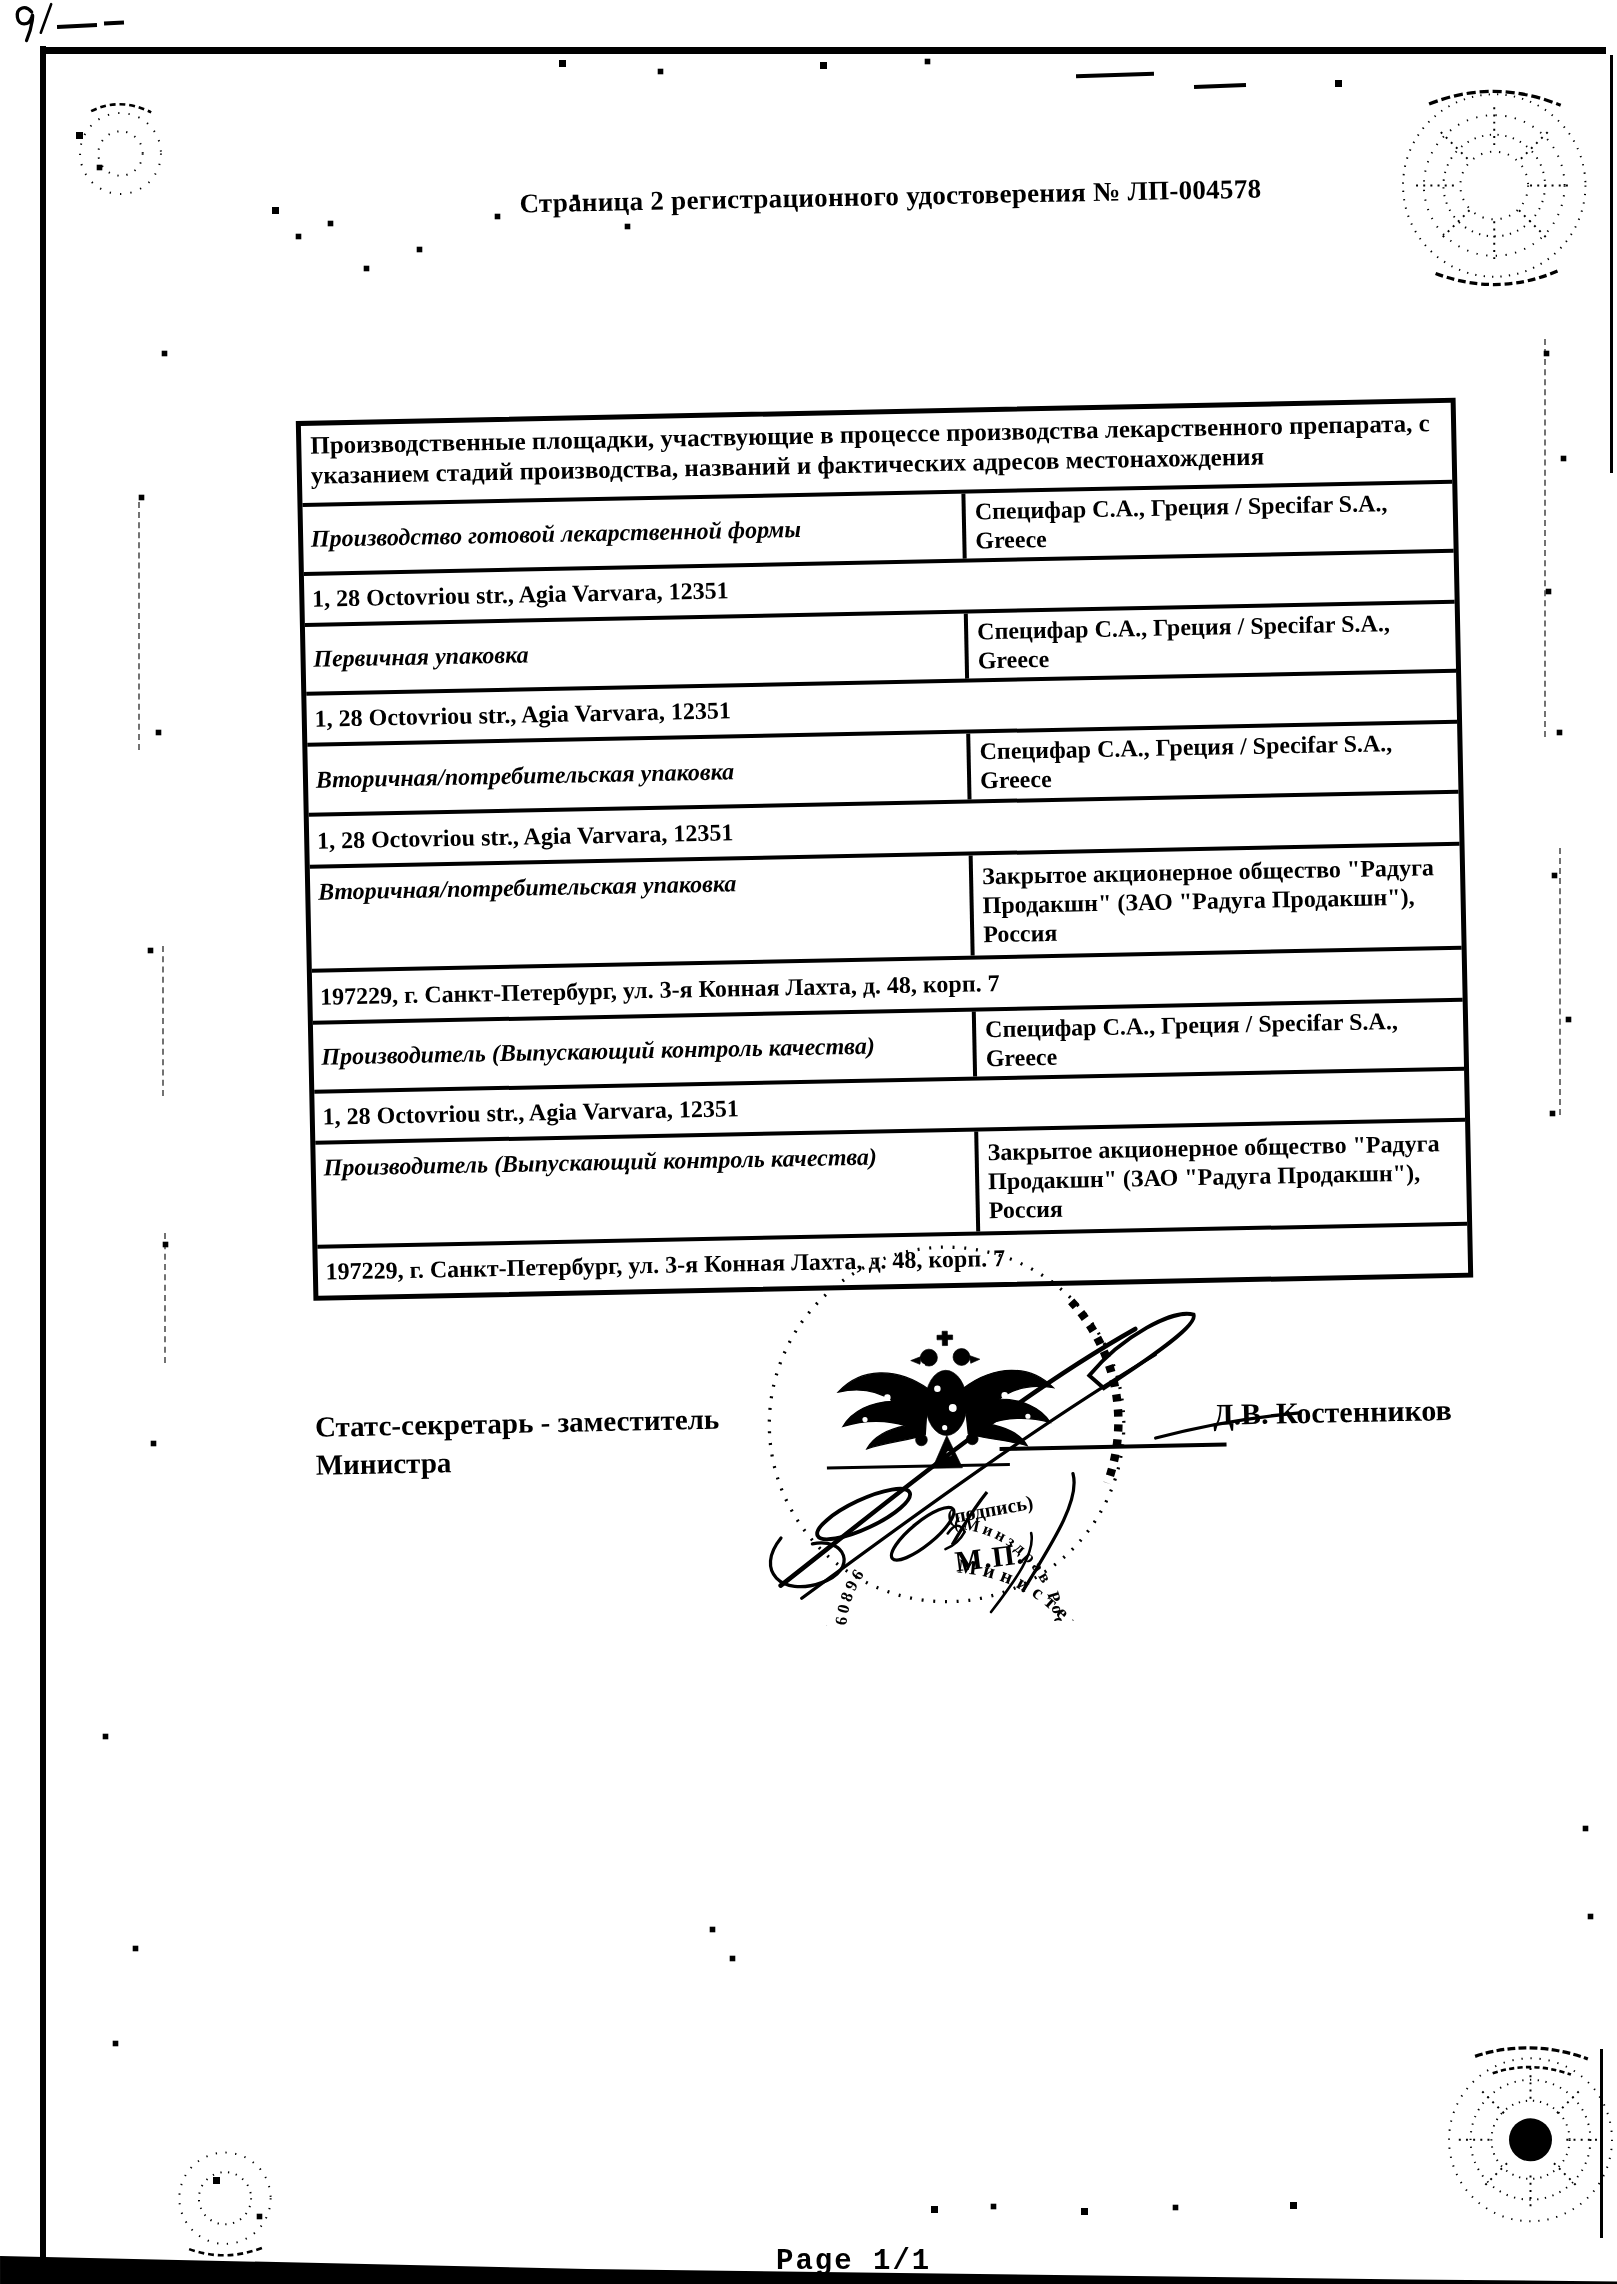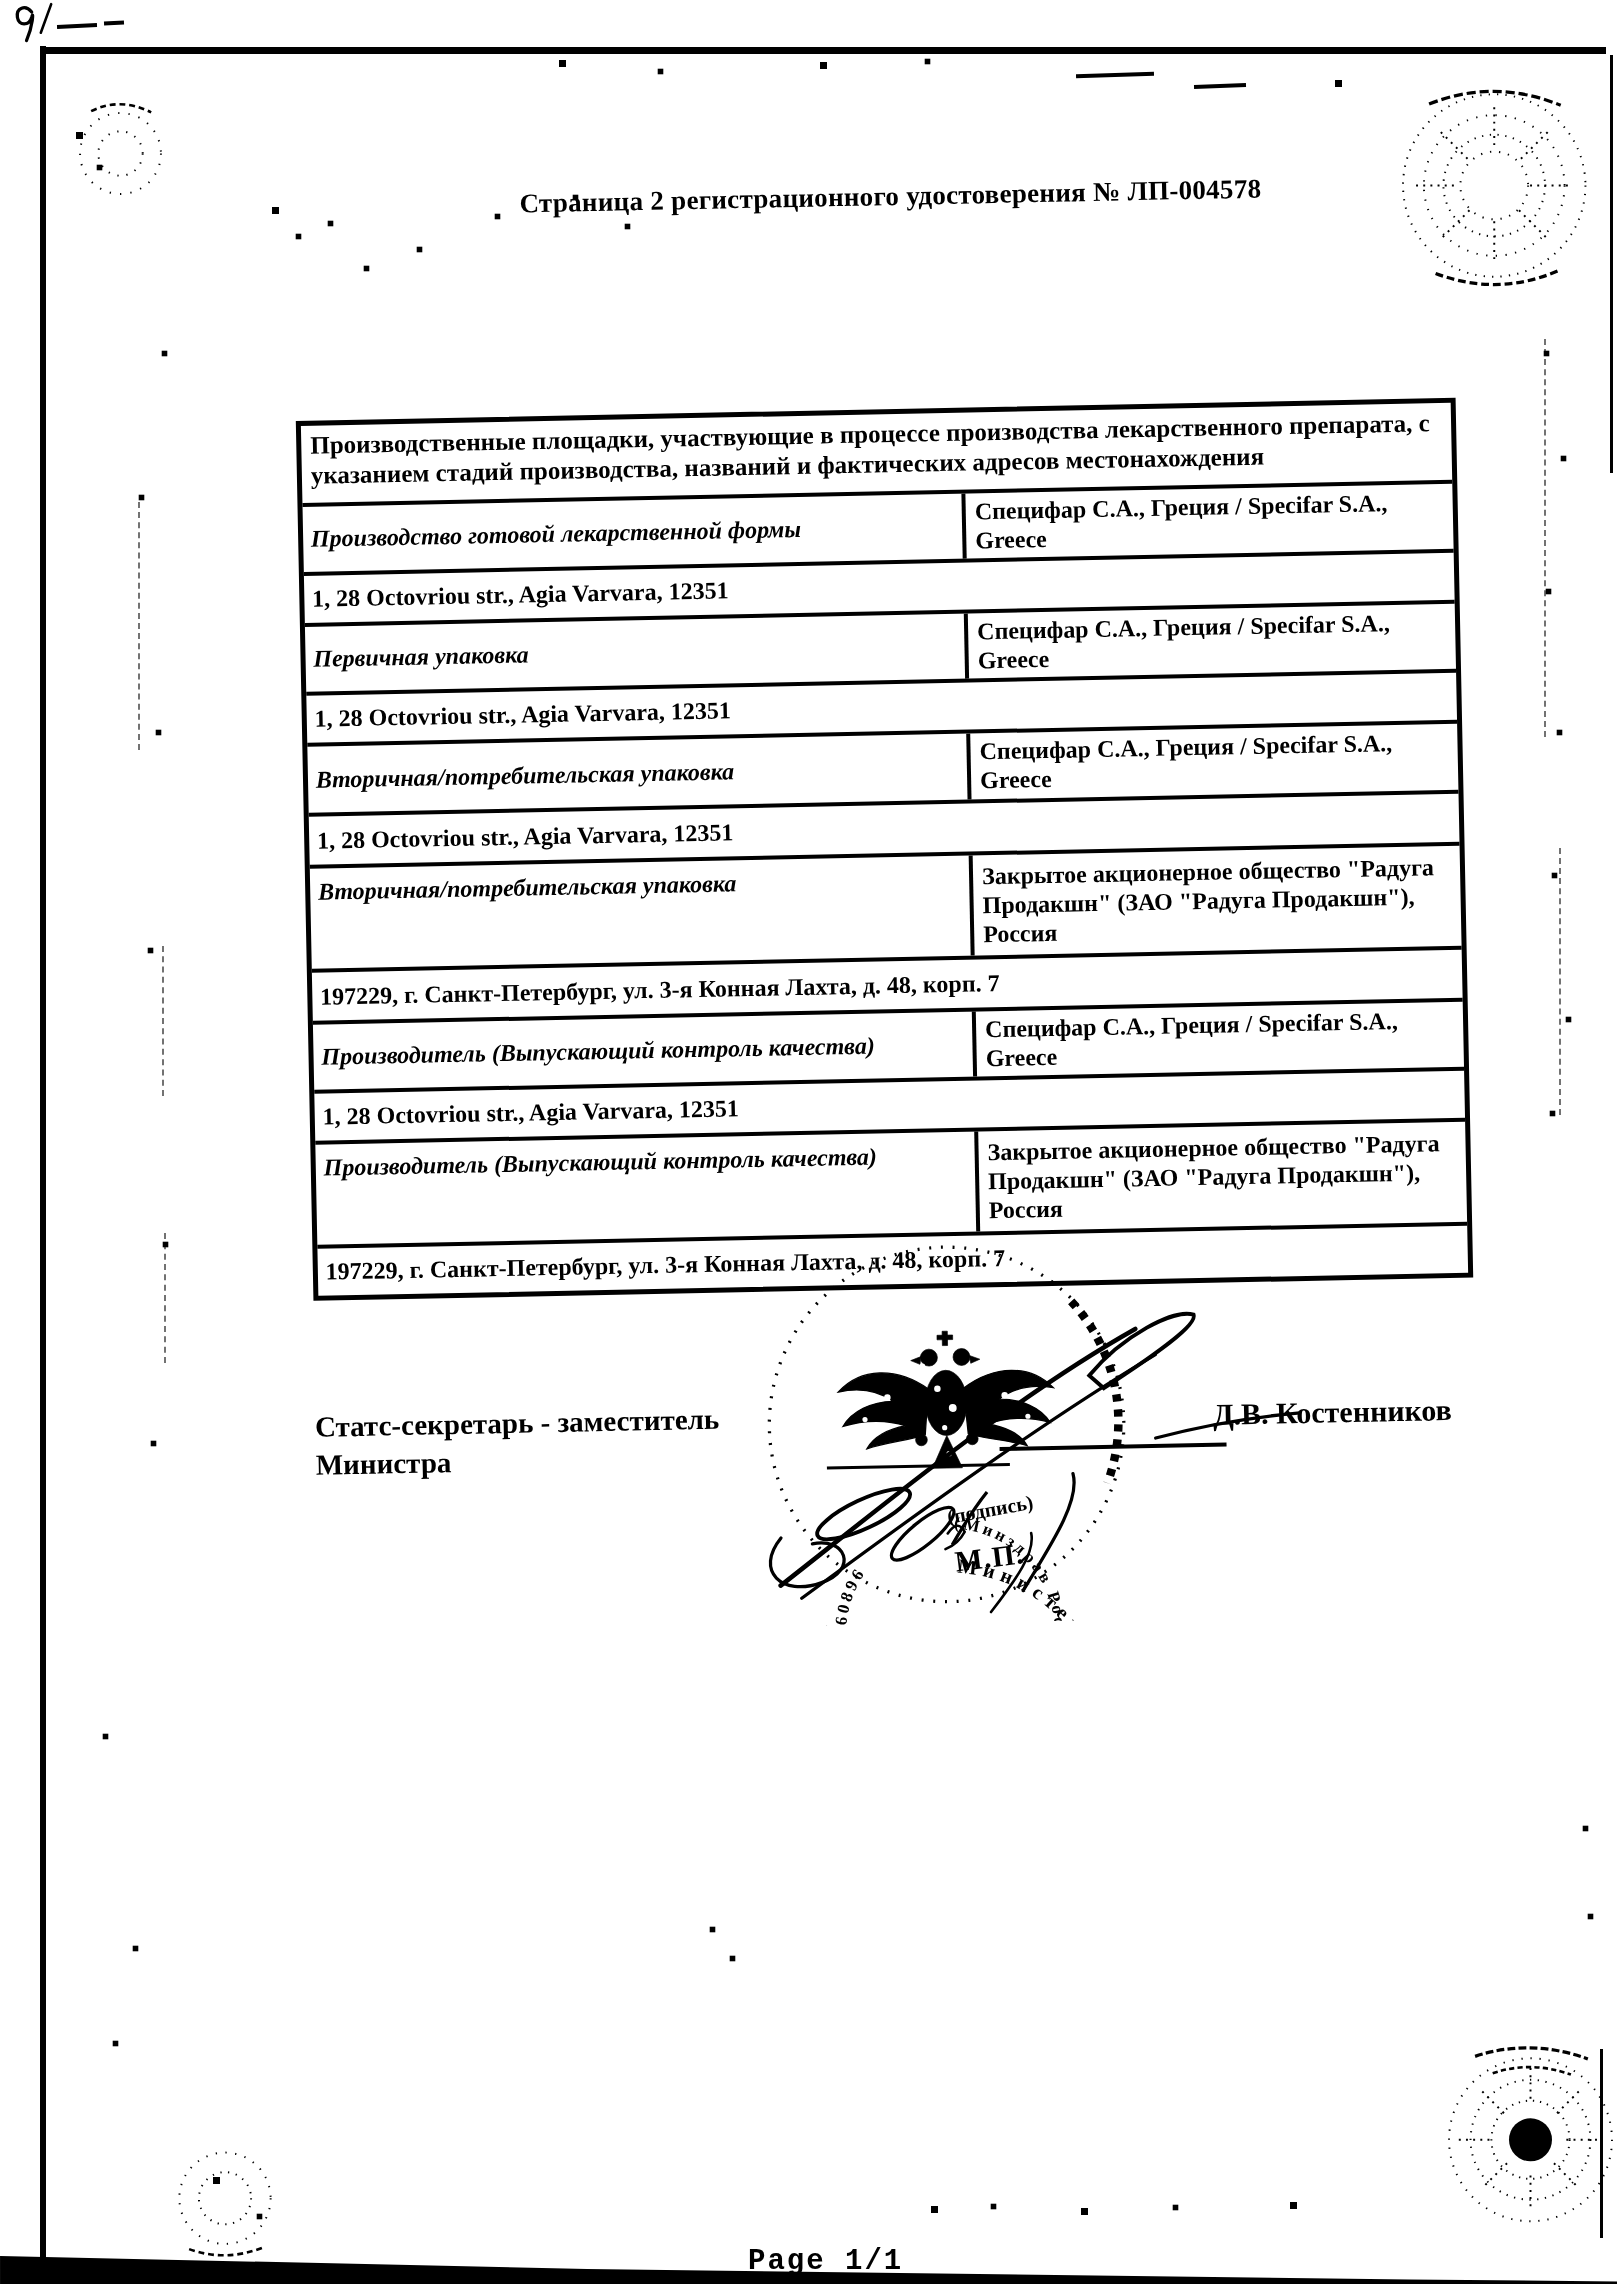--- a/index.html
+++ b/index.html
@@ -45,21 +45,21 @@
   .manuf{flex:1;border-left:4.6px solid #000;font-weight:700;padding:3.9px 6.5px 3.9px 9px;}
   .addr{width:100%;font-weight:700;padding:2.6px 6.5px 2.6px 7.8px;}
   
   .sig-title{left:295px;top:1408px;width:437px;font-size:29px;font-weight:700;line-height:38px;}
   .sig-name{left:1193px;top:1416px;font-size:30px;font-weight:700;white-space:nowrap;}
   .sig-line1{left:979px;top:1461px;width:227px;height:3.9px;background:#000;}
   .sig-line2{left:806px;top:1477px;width:183px;height:3.3px;background:#000;}
   .podpis{left:925px;top:1512px;font-size:20px;font-weight:700;transform:rotate(-9deg);}
   .mp{left:932px;top:1555px;font-size:29px;font-weight:700;transform:rotate(-6deg);letter-spacing:1.3px;}
   
-  .pagenum{left:748px;top:2245px;font-family:"Liberation Mono",monospace;font-size:29px;
+  .pagenum{left:776px;top:2245px;font-family:"Liberation Mono",monospace;font-size:29px;
            font-weight:700;letter-spacing:2px;z-index:3;}
   .wedge{left:0;top:0;z-index:4;}
   .handwr{left:6.5px;top:0px;z-index:5;}
 </style>
 </head>
 <body>
 
 <div id="page">
 
   <div class="abs frame-left"></div>

